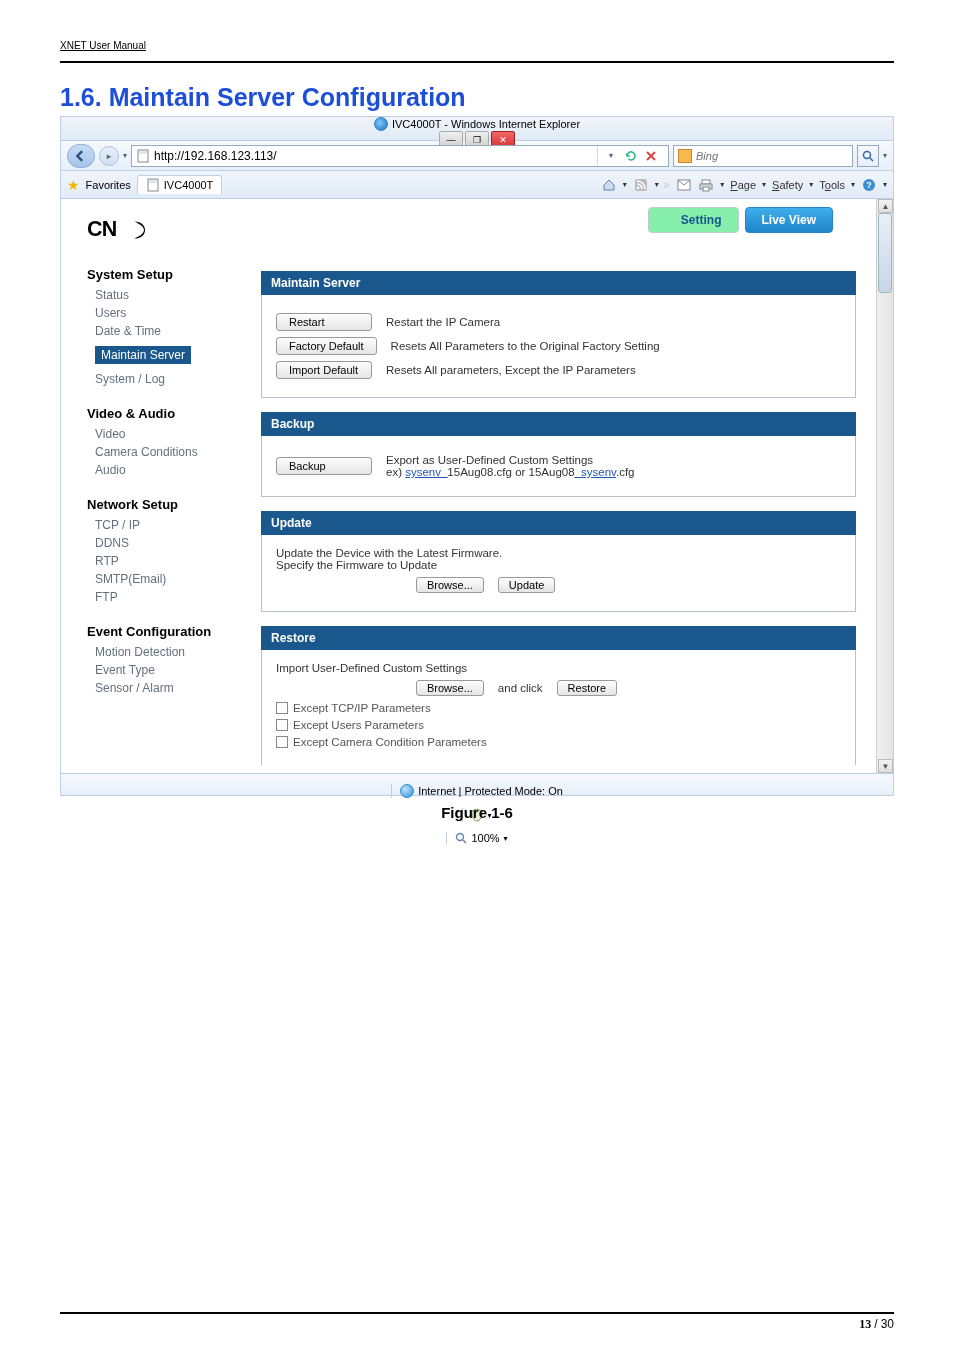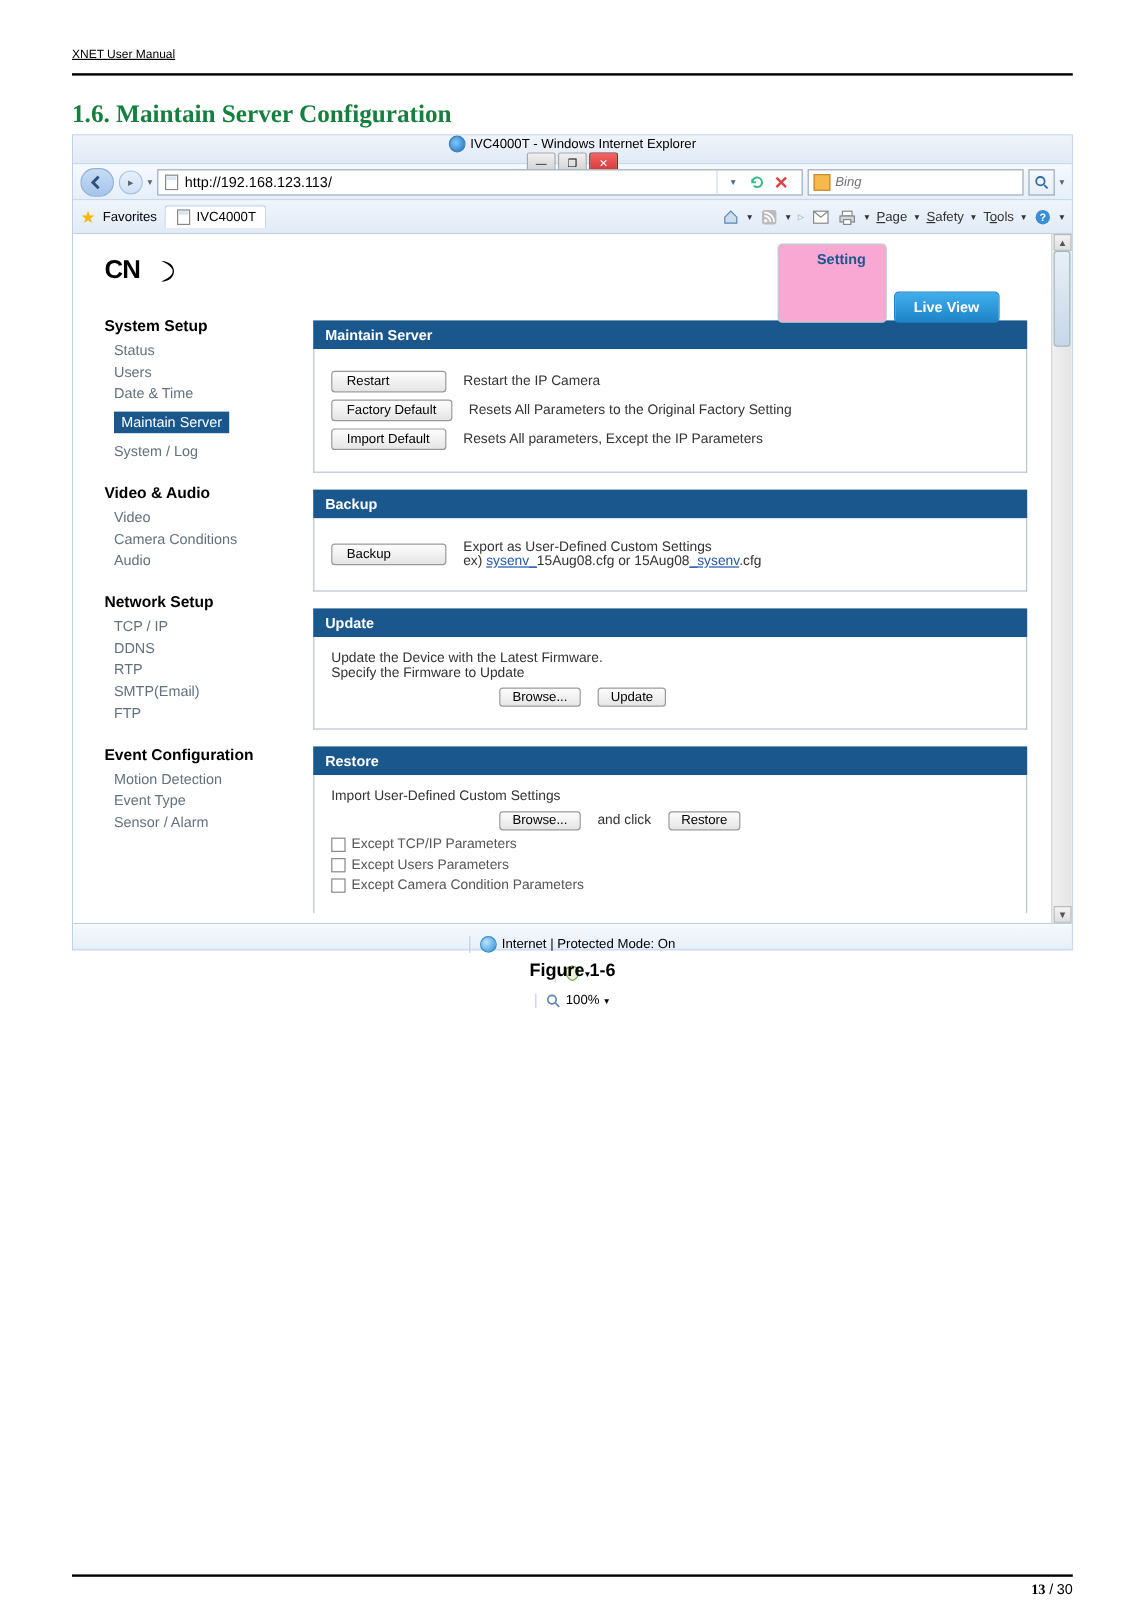--- a/index.html
+++ b/index.html
@@ -1,21 +1,21 @@
 <!DOCTYPE html>
 <html><head>
   <meta charset="utf-8">
   <style>
     * { box-sizing: border-box; margin: 0; padding: 0; }
     body { font-family: Verdana, Arial, sans-serif; font-size: 13px; color: #000; background: #fff; }
     .page { width: 954px; min-height: 1350px; margin: 0 auto; padding: 40px 60px 20px 60px; position: relative; }
     .header-title { font-size: 10px; text-decoration: underline; margin-bottom: 10px; color: #000; }
     .hr-black { border: none; border-top: 2px solid #000; margin-bottom: 20px; }
 
-    .section-num { font-size: 21px; font-weight: bold; margin-bottom: 4px; color: #15803d; font-family: Liberation Serif, serif; }
+    .section-num { font-size: 25px; font-weight: bold; margin-bottom: 4px; color: #1d4ed8; font-family: Liberation Sans, sans-serif; }
     .desc { font-size: 14px; font-family: Tahoma, Arial, sans-serif; line-height: 1.3; margin-bottom: 12px; }
 
     
     .browser { border: 1px solid #bcd0e7; background: #fff; font-family: "Segoe UI", Tahoma, sans-serif; font-size: 11px; }
     .titlebar { height: 24px; display: flex; align-items: center; justify-content: space-between; background: linear-gradient(#f0f4f9,#e0eaf6); border-bottom: 1px solid #bcd0e7; padding: 0 4px; flex-direction: column; }
     .titlebar-left { display: flex; align-items: center; gap: 4px; }
     .ie-icon { width: 14px; height: 14px; border-radius: 50%; background: radial-gradient(circle at 40% 40%, #7fc9ff, #1e6fb8); border: 1px solid #3c80b8; }
     .win-btns { display: flex; gap: 2px; }
     .win-btn { width: 24px; height: 18px; background: linear-gradient(#f0f0f0,#cfcfcf); border: 1px solid #aaa; border-radius: 2px; display:flex;align-items:center;justify-content:center;font-size:9px;}
     .win-btn.close { background: linear-gradient(#f36464,#d23434); color:#fff; border-color:#a02020;}
@@ -43,22 +43,22 @@
     
     .content { display:flex; background:#fff; min-height:540px; position:relative;}
     .scrollbar-v { width:17px; background:linear-gradient(90deg,#f0f0f0,#e4e4e4); border-left:1px solid #d0d0d0; position:relative;}
     .scroll-vthumb{ position:absolute; top:14px; left:1px; width:14px; height:80px; background:linear-gradient(#e8eff7,#c8d6e8); border:1px solid #9bb; border-radius:3px;}
     .scroll-arrow{width:15px;height:14px;background:linear-gradient(#f4f4f4,#dedede);border:1px solid #bbb;position:absolute;left:1px;display:flex;align-items:center;justify-content:center;font-size:8px;color:#555;}
     .scroll-arrow.top{top:0}
     .scroll-arrow.bot{bottom:0}
 
     .topnav { position:absolute; top:8px; right:60px; display:flex; gap:6px;}
     .tab-btn { padding:5px 16px; font-size:12px; font-weight:bold; border-radius:4px; border:1px solid; cursor:default;}
-    .tab-setting { background:#f9a8d4; color:#19578c; border-color:#bcc;padding-left:32px;}
-    .tab-live { background:linear-gradient(#3faeec,#1f84c8); color:#fff; border-color:#1f84c8;margin-top:40px;}
+    .tab-setting { background:#86efac; color:#19578c; border-color:#bcc;padding-left:32px;}
+    .tab-live { background:linear-gradient(#3faeec,#1f84c8); color:#fff; border-color:#1f84c8;}
 
     .sidebar { width:200px; padding:18px 8px 8px 26px; }
     .logo { margin-bottom:22px; }
     .logo svg { width:86px; height:26px; }
     .grp { margin-bottom:20px; }
     .grp-h { font-weight:bold; font-size:13px; color:#000; margin-bottom:6px;margin-top:12px; }
     .grp-item { font-size:12px; color:#63717e; margin:4px 0 4px 8px; cursor:default;}
     .grp-item.active { color:#fff; background:#19578c; padding:2px 6px; display:inline-block;}
 
     .main { flex:1; padding:72px 20px 8px 0; }

